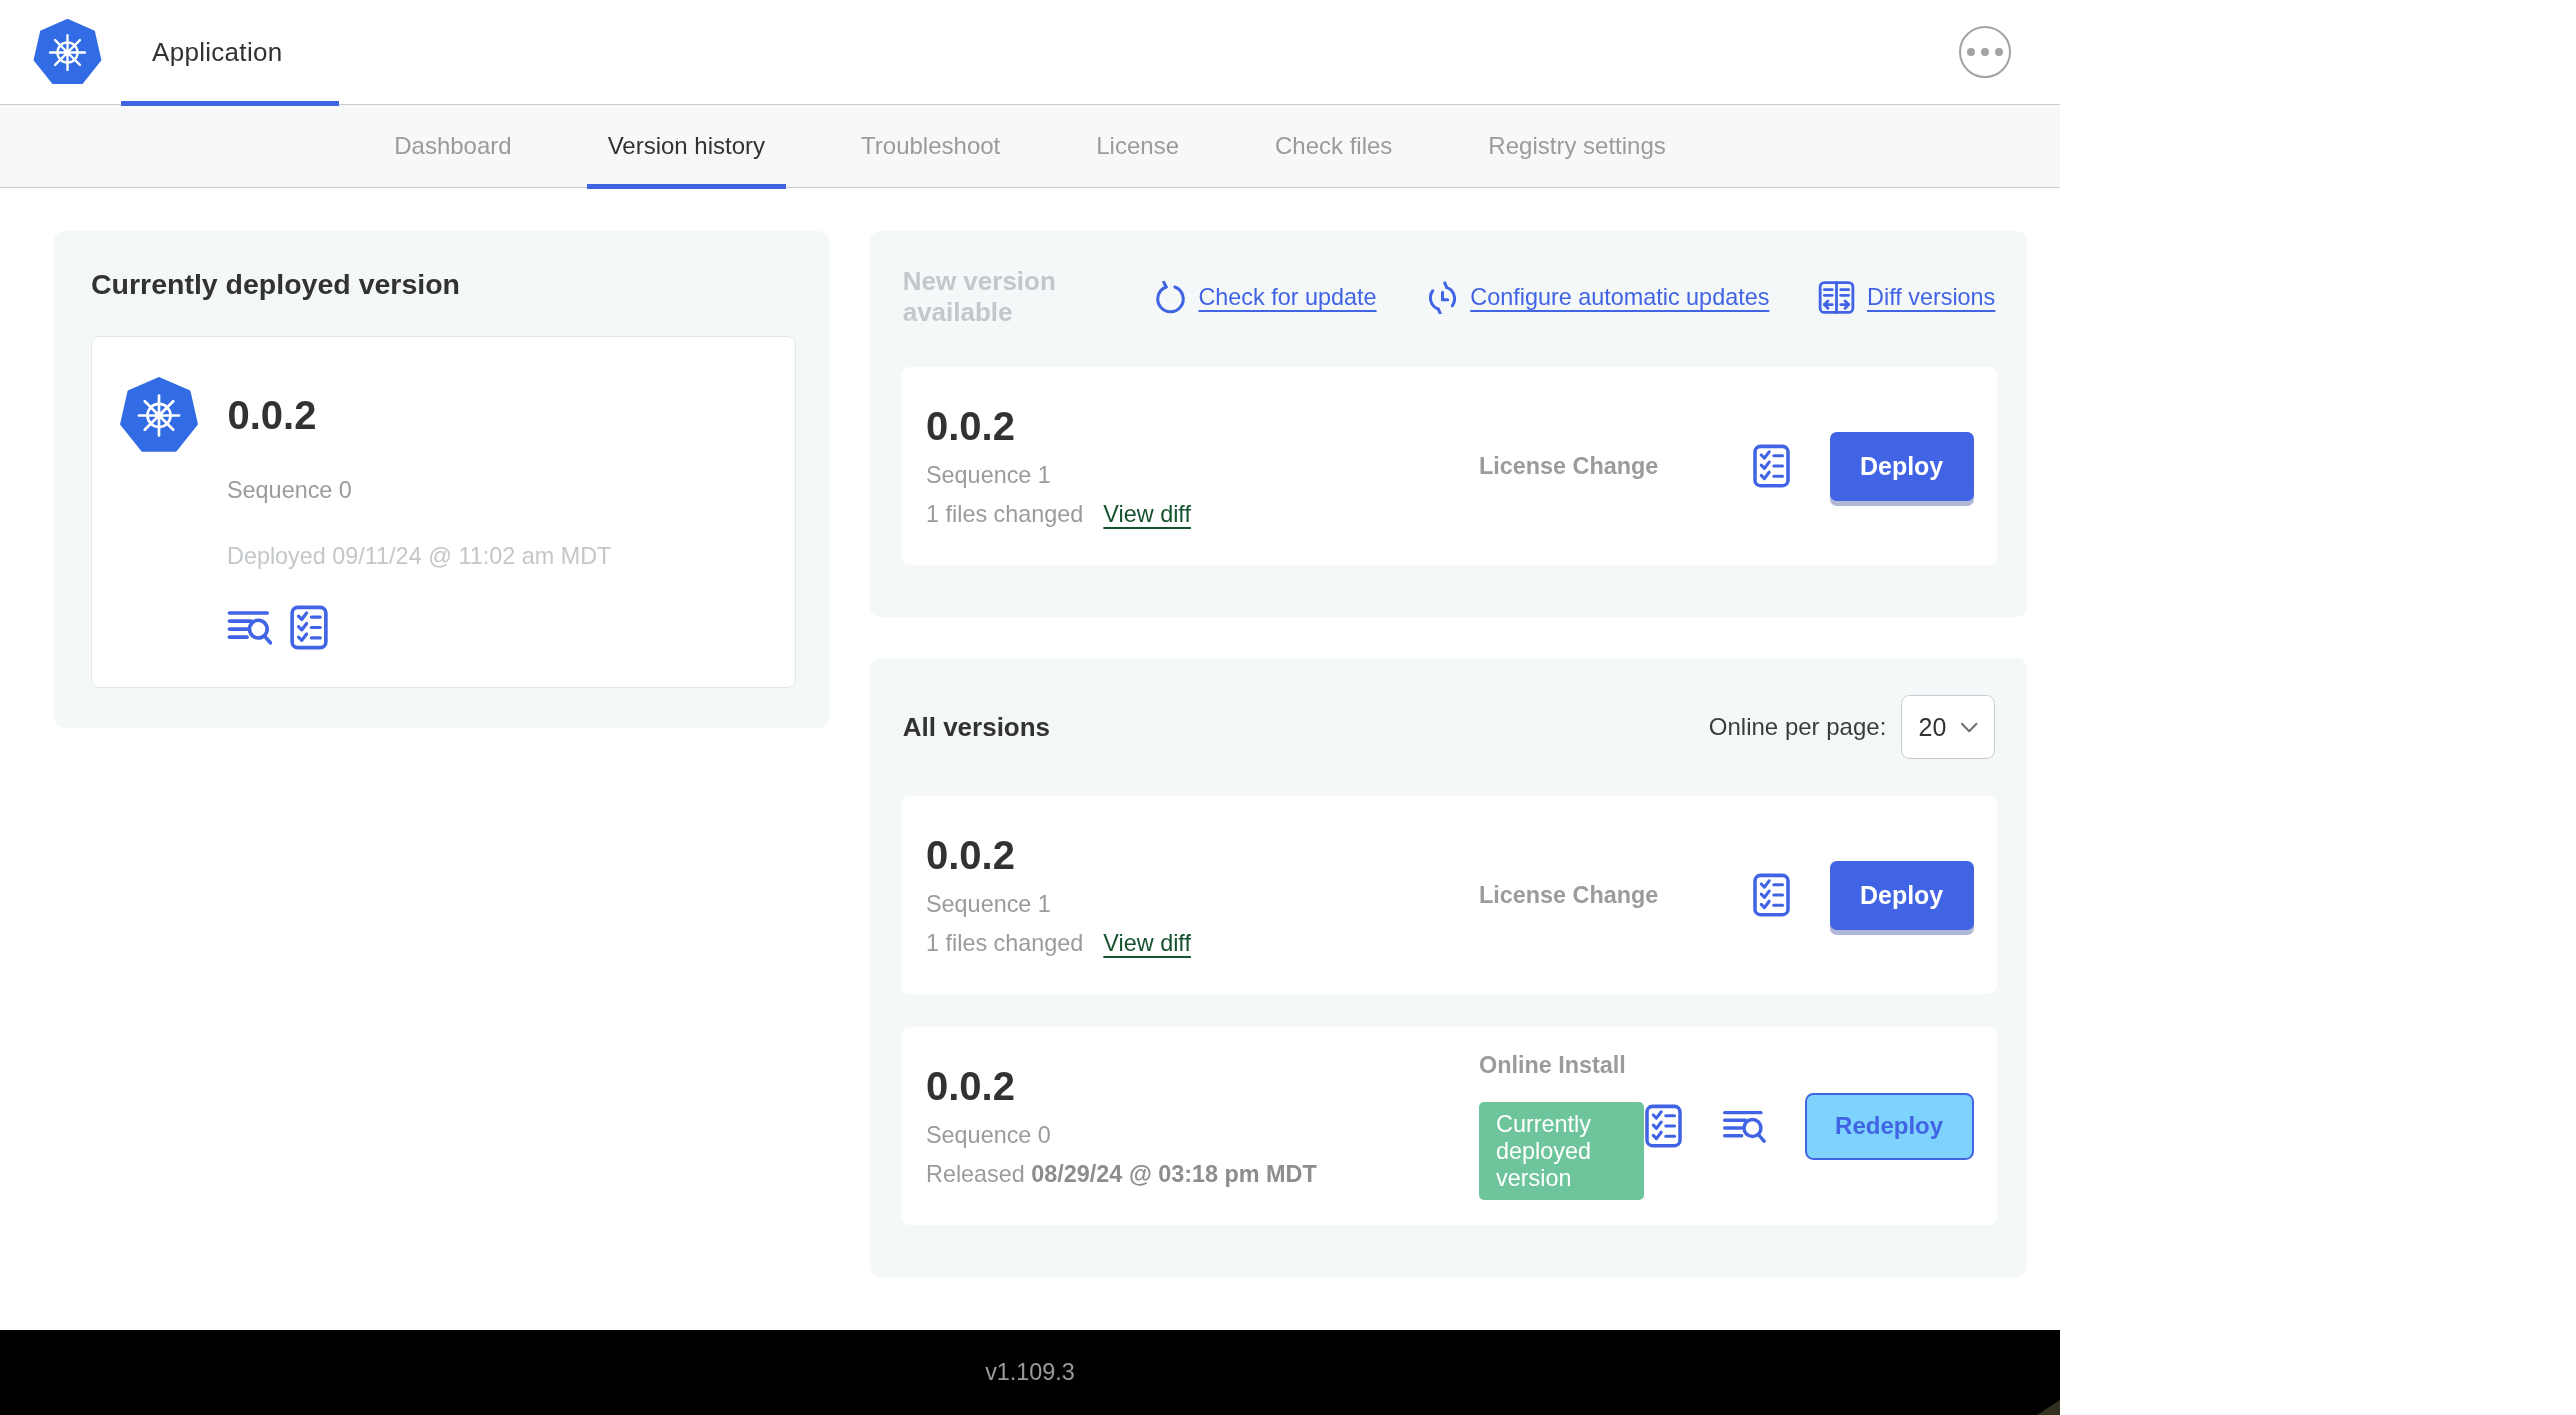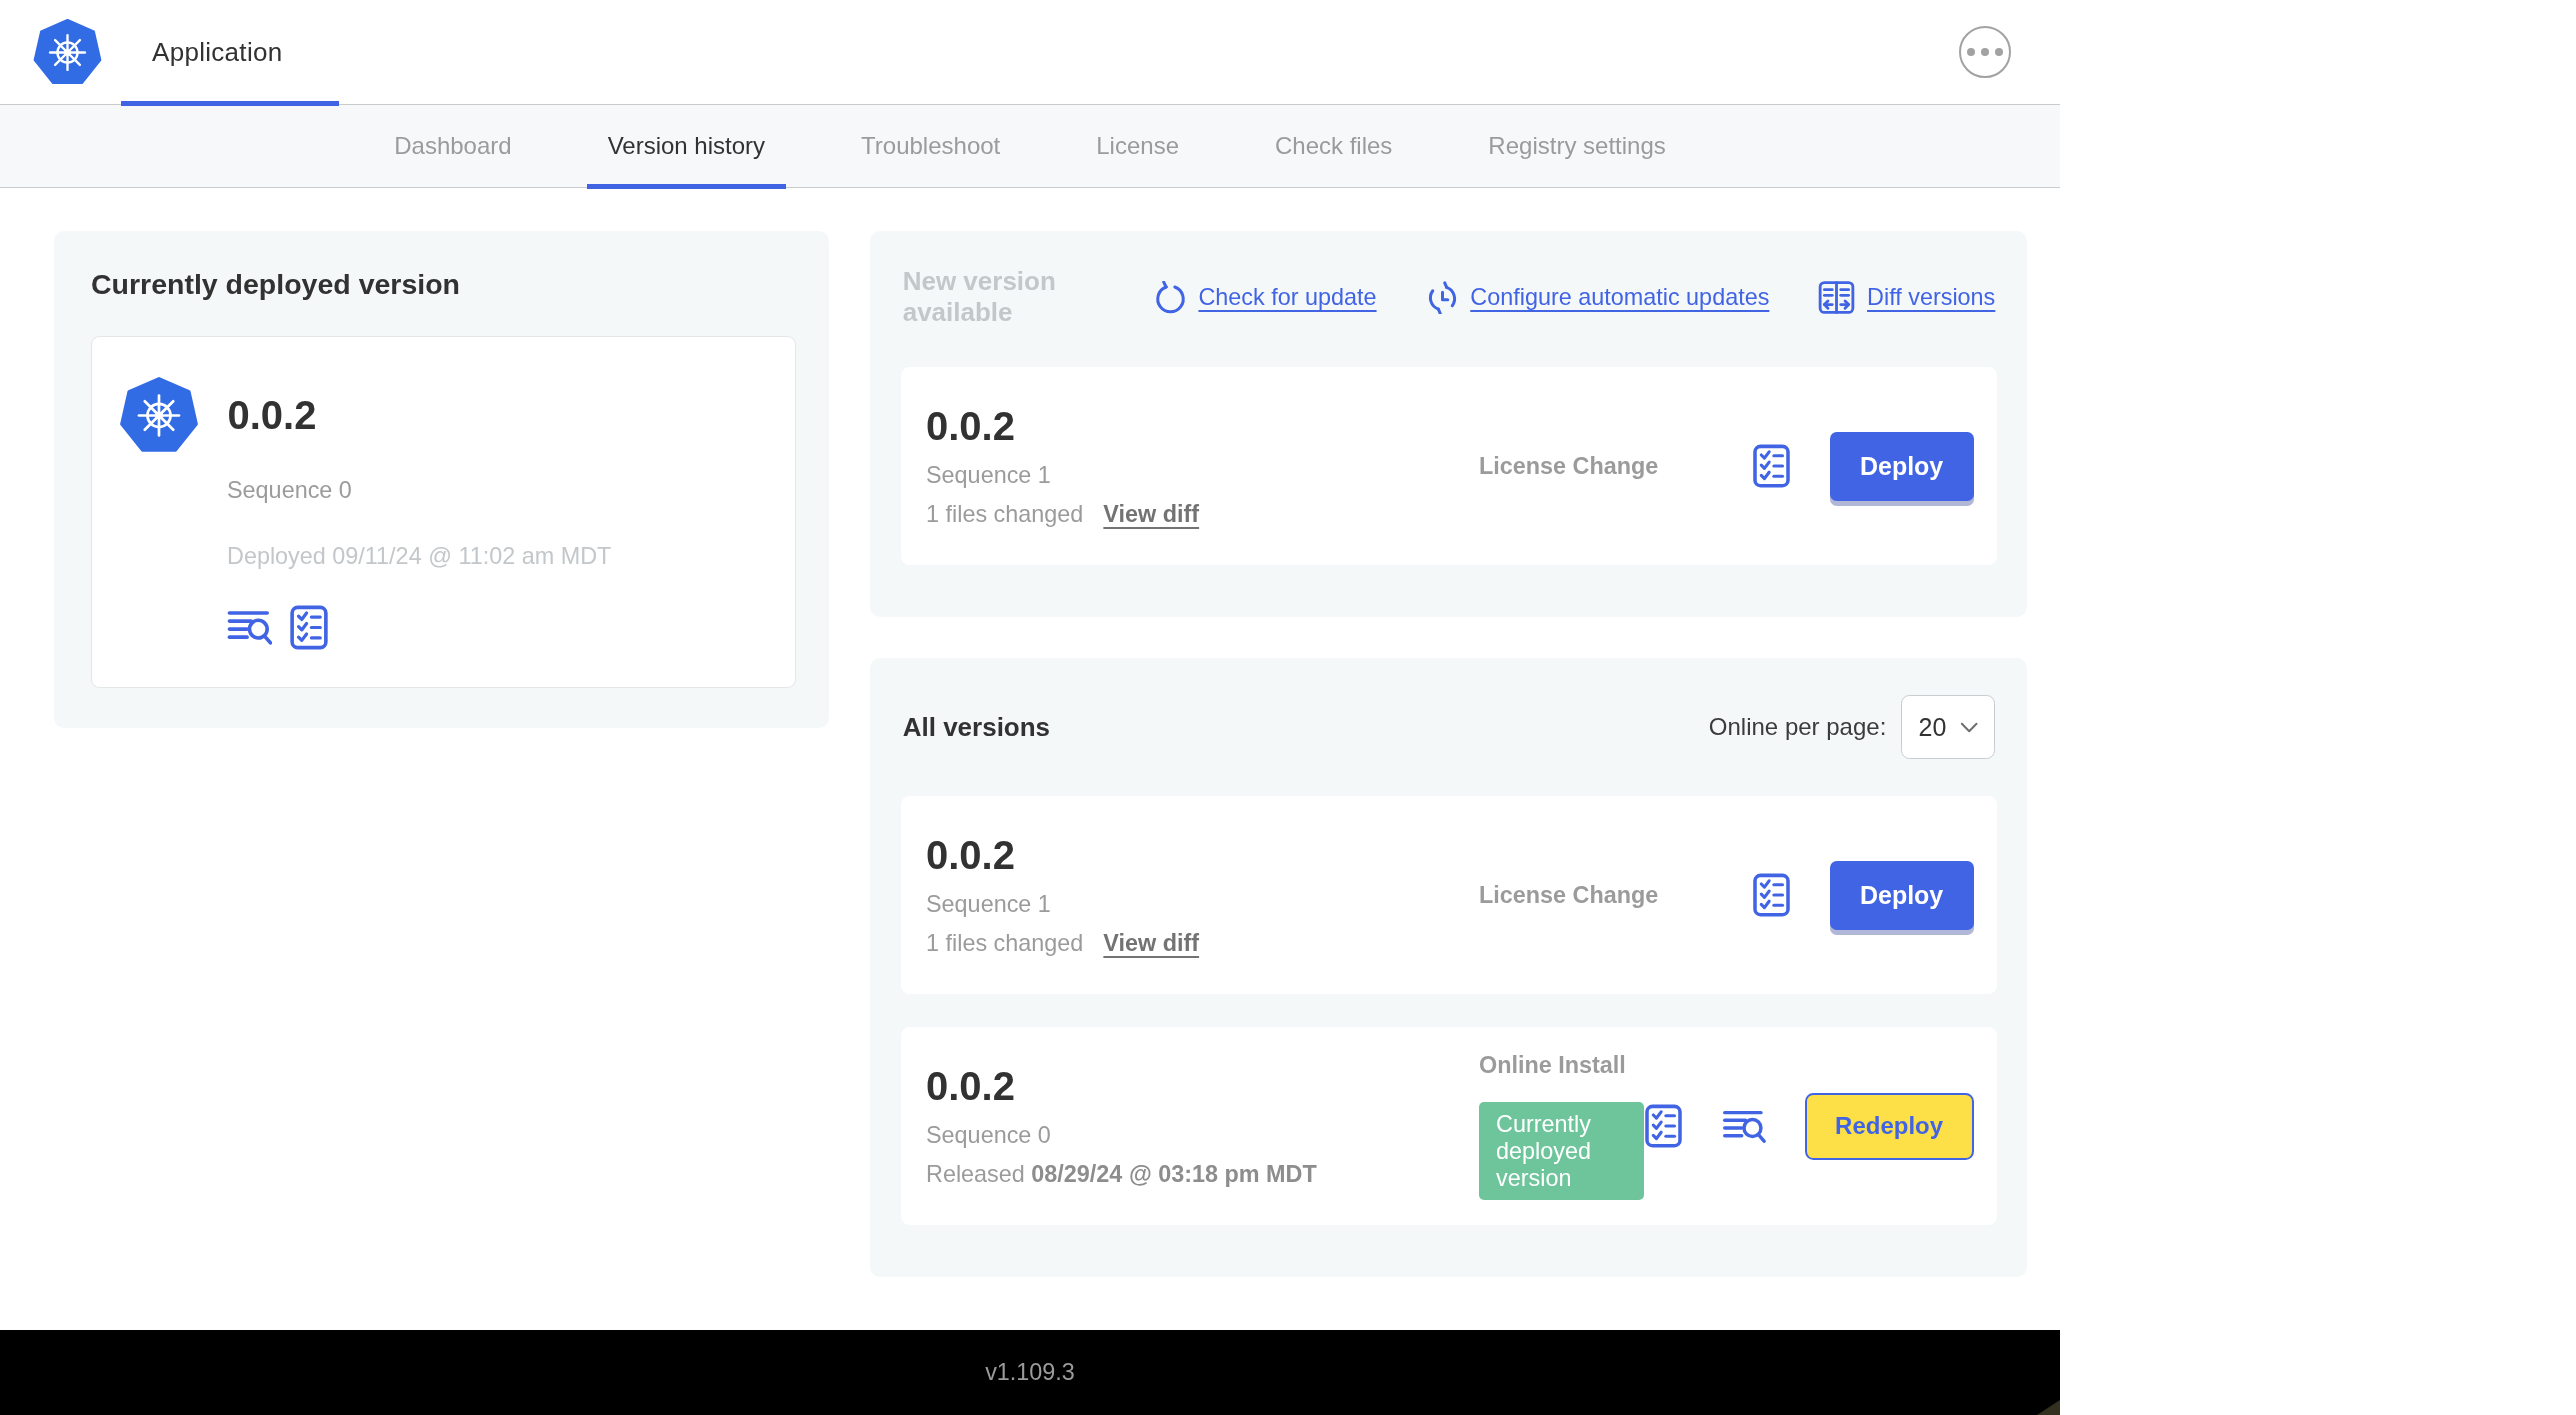--- a/index.html
+++ b/index.html
@@ -88,40 +88,40 @@
 
   
   .vrow {
     background: #fff; border-radius: 8.4px; min-height: 198px;
     display: flex; align-items: center; padding: 0 23.4px 0 25px;
   }
   .v-left { width: 553px; flex: 0 0 553px; }
   .v-version { font-size: 40px; font-weight: 700; color: #323232; }
   .v-seq { font-size: 23.4px; color: #9b9b9b; margin-top: 12.6px; }
   .v-files { display: flex; align-items: center; gap: 20px; margin-top: 12.6px; font-size: 23.4px; color: #9b9b9b; }
-  .view-diff { color: #737373; font-weight: 700; text-decoration: underline; text-underline-offset: 5px; text-decoration-thickness: 1.7px; cursor: pointer; text-align: right; }
+  .view-diff { color: #14532d; font-weight: 400; text-decoration: underline; text-underline-offset: 5px; text-decoration-thickness: 1.7px; cursor: pointer; text-align: right; }
   .v-rel { font-size: 23.4px; color: #9b9b9b; margin-top: 12.6px; }
   .v-rel .bold { font-weight: 700; color: #8d8d8d; }
   .v-mid { flex: 1 1 auto; }
   .v-type { font-size: 23.4px; font-weight: 600; color: #9b9b9b; }
   .badge {
     display: inline-block; margin-top: 23.4px; background: #6ec59c; color: #ffffff;
     font-size: 23.4px; font-weight: 500; padding: 8.4px 17px; border-radius: 5px;
   }
   .v-actions { display: flex; align-items: center; gap: 39px; flex: 0 0 auto; }
   .btn-primary {
     min-width: 144px; height: 69px; padding: 0 30px;
     background: #4164e4; color: #fff; font-size: 25px; font-weight: 700;
     border: none; border-radius: 6.7px; cursor: pointer;
     box-shadow: 0 5px 0 rgba(31, 52, 140, 0.35);
     font-family: inherit;
   }
   .btn-outline {
     min-width: 167px; height: 67px; padding: 0 28.5px;
-    background: #fde047; color: #4164e4; font-size: 24px; font-weight: 700;
+    background: #7dd3fc; color: #4164e4; font-size: 24px; font-weight: 700;
     border: 2.5px solid #4164e4; border-radius: 8.4px; cursor: pointer;
     font-family: inherit;
   }
 
   
   .av-header { display: flex; align-items: center; justify-content: space-between; margin: 8.4px 1.7px 37px 1.7px; }
   .av-title { font-size: 26px; font-weight: 700; color: #323232; }
   .rpp { display: flex; align-items: center; gap: 15px; }
   .rpp-label { font-size: 24px; font-weight: 500; color: #3c3c3c; }
   .select {

